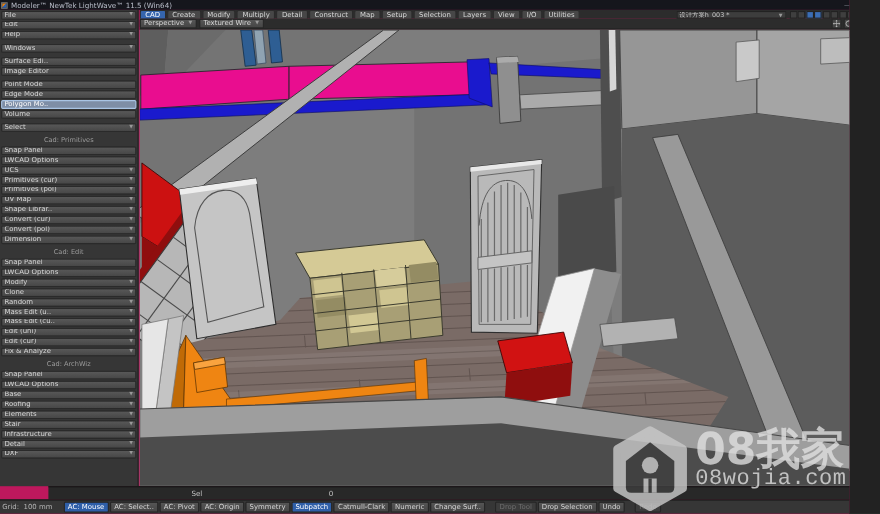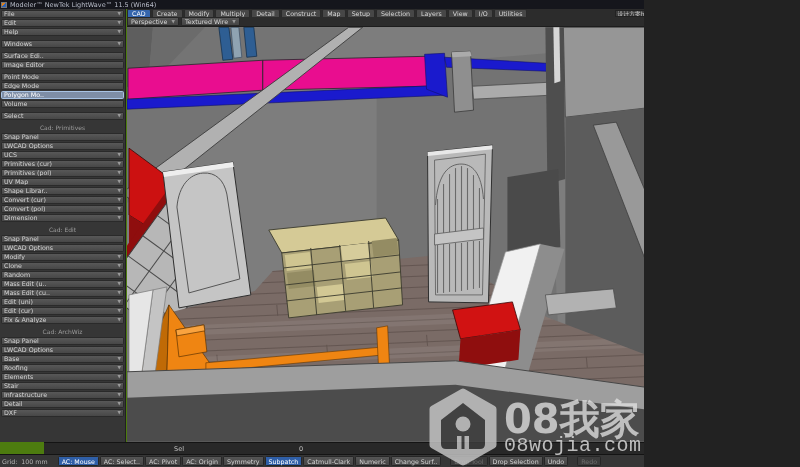--- a/index.html
+++ b/index.html
@@ -1,17 +1,17 @@
 <!DOCTYPE html>
 <html><head>
 <meta charset="utf-8">
 <style>
   html,body{margin:0;padding:0;background:#222;}
   *{box-sizing:border-box;}
-  .app{position:relative;width:644px;height:467px;background:#4d7c0f;overflow:hidden;
+  .app{position:relative;width:772px;height:467px;background:#be185d;overflow:hidden;
        font-family:"DejaVu Sans","Liberation Sans",sans-serif;color:#ccc;-webkit-font-smoothing:none;}
   
   .titlebar{position:absolute;left:0;top:0;width:800px;height:9px;background:#15161c;
             display:flex;align-items:center;font-size:6.5px;color:#b9bdc9;}
   .titlebar .appicon{width:6px;height:6px;margin:0 3px 0 1px;
             background:linear-gradient(135deg,#e08018 0 40%,#2d62b5 40% 100%);border:0.5px solid #777;}
   .titlebar .wctrls{margin-left:auto;display:flex;gap:6px;margin-right:4px;color:#8b8f9a;font-size:6px;}
   
   .sidebar{position:absolute;left:0;top:9px;width:126px;height:433px;background:#363636;
            border-right:1px solid #202020;padding:1px 1px 0 1px;overflow:hidden;}
@@ -53,21 +53,21 @@
            border-top:1px solid #141414;display:flex;align-items:center;font-size:6.5px;color:#c2c2c2;margin-left:44px;}
   .statusB{position:absolute;left:0;top:454px;width:800px;height:13px;background:#363636;
            border-top:1px solid #141414;display:flex;align-items:center;font-size:6.3px;}
   .st-label{color:#b5b5b5;margin:0 2px;white-space:nowrap;}
   .st-btn{height:10px;line-height:10px;background:linear-gradient(#555,#464646);border:0.5px solid #262626;
           border-radius:1.5px;color:#d4d4d4;padding:0 3px;margin-right:1px;white-space:nowrap;}
   .st-btn.on{background:#2f5fa8;color:#fff;}
   .st-btn.disabled{background:#3c3c3c;color:#6e6e6e;}
   .st-btn.gap-left{margin-left:8px;}
   
-  .watermark{position:absolute;right:2px;bottom:0;width:216px;height:80px;display:flex;align-items:center;
+  .watermark{position:absolute;right:2px;bottom:0;width:216px;height:80px;display:flex;align-items:flex-start;
              pointer-events:none;z-index:50;}
   .wm-text{display:flex;flex-direction:column;margin-left:4px;margin-bottom:0;}
   .wm-brand{font-size:40px;line-height:44px;color:rgba(224,224,224,0.78);font-weight:bold;white-space:nowrap;}
   .wm-domain{font-size:20px;line-height:22px;color:rgba(214,214,214,0.85);letter-spacing:0.5px;margin-top:-6px;white-space:nowrap;font-family:Liberation Mono, monospace;}
 </style>
 </head>
 <body>
 
 <div class="app">
 

